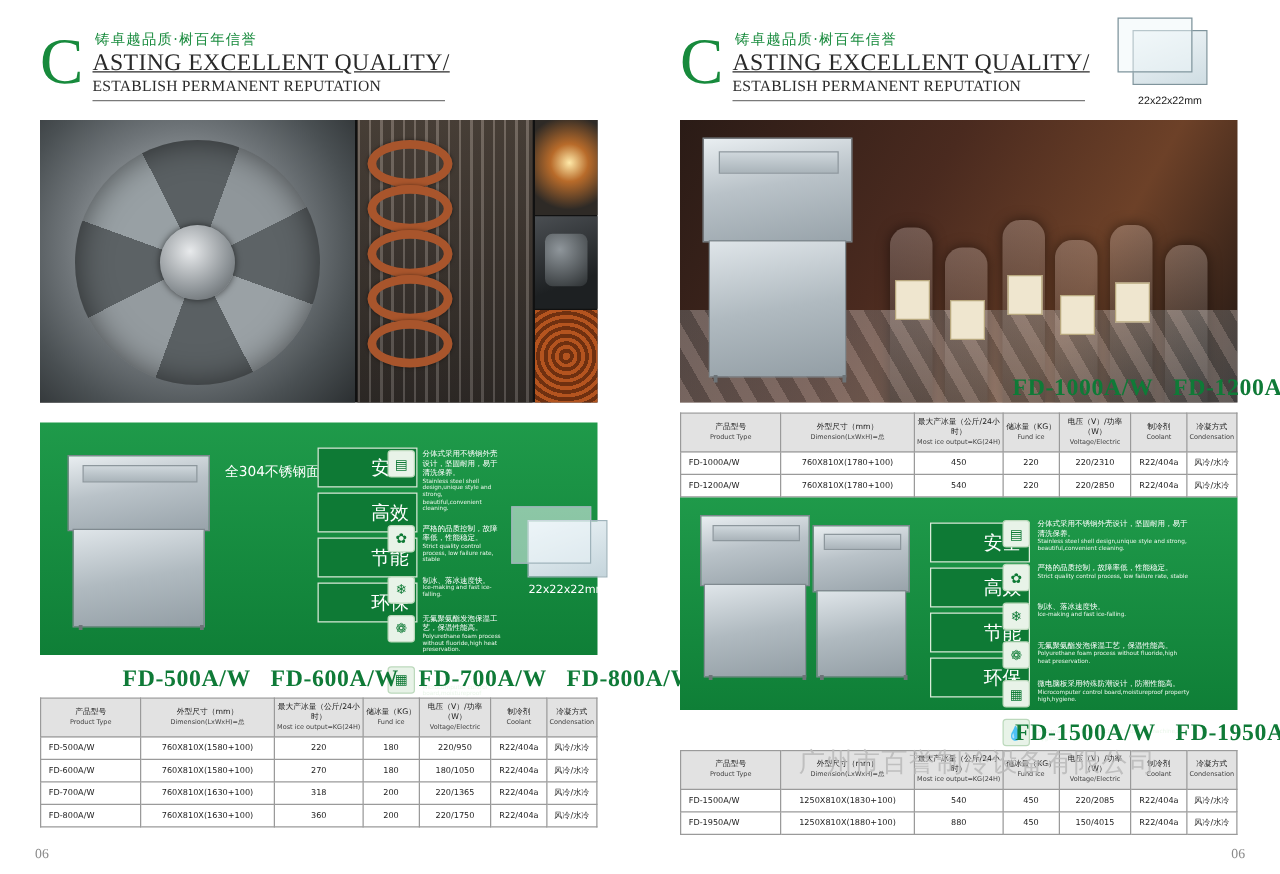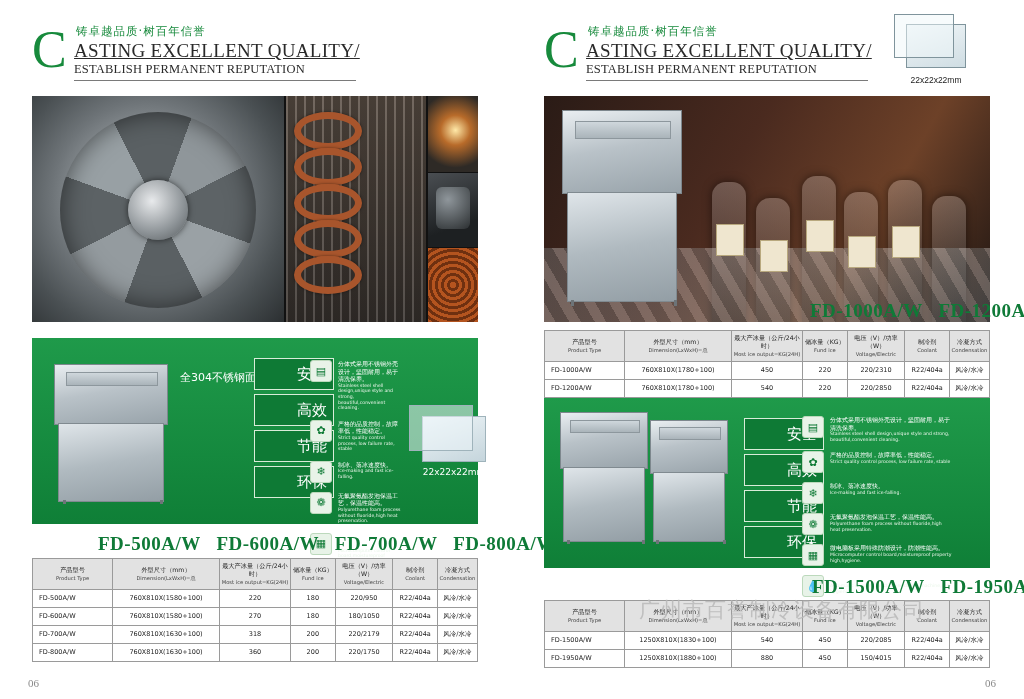--- a/index.html
+++ b/index.html
@@ -360,21 +360,21 @@
         <td>180</td>
         <td>180/1050</td>
         <td>R22/404a</td>
         <td>风冷/水冷</td>
       </tr>
       <tr>
         <td class="first">FD-700A/W</td>
         <td>760X810X(1630+100)</td>
         <td>318</td>
         <td>200</td>
-        <td>220/2179</td>
+        <td>220/1365</td>
         <td>R22/404a</td>
         <td>风冷/水冷</td>
       </tr>
       <tr>
         <td class="first">FD-800A/W</td>
         <td>760X810X(1630+100)</td>
         <td>360</td>
         <td>200</td>
         <td>220/1750</td>
         <td>R22/404a</td>

